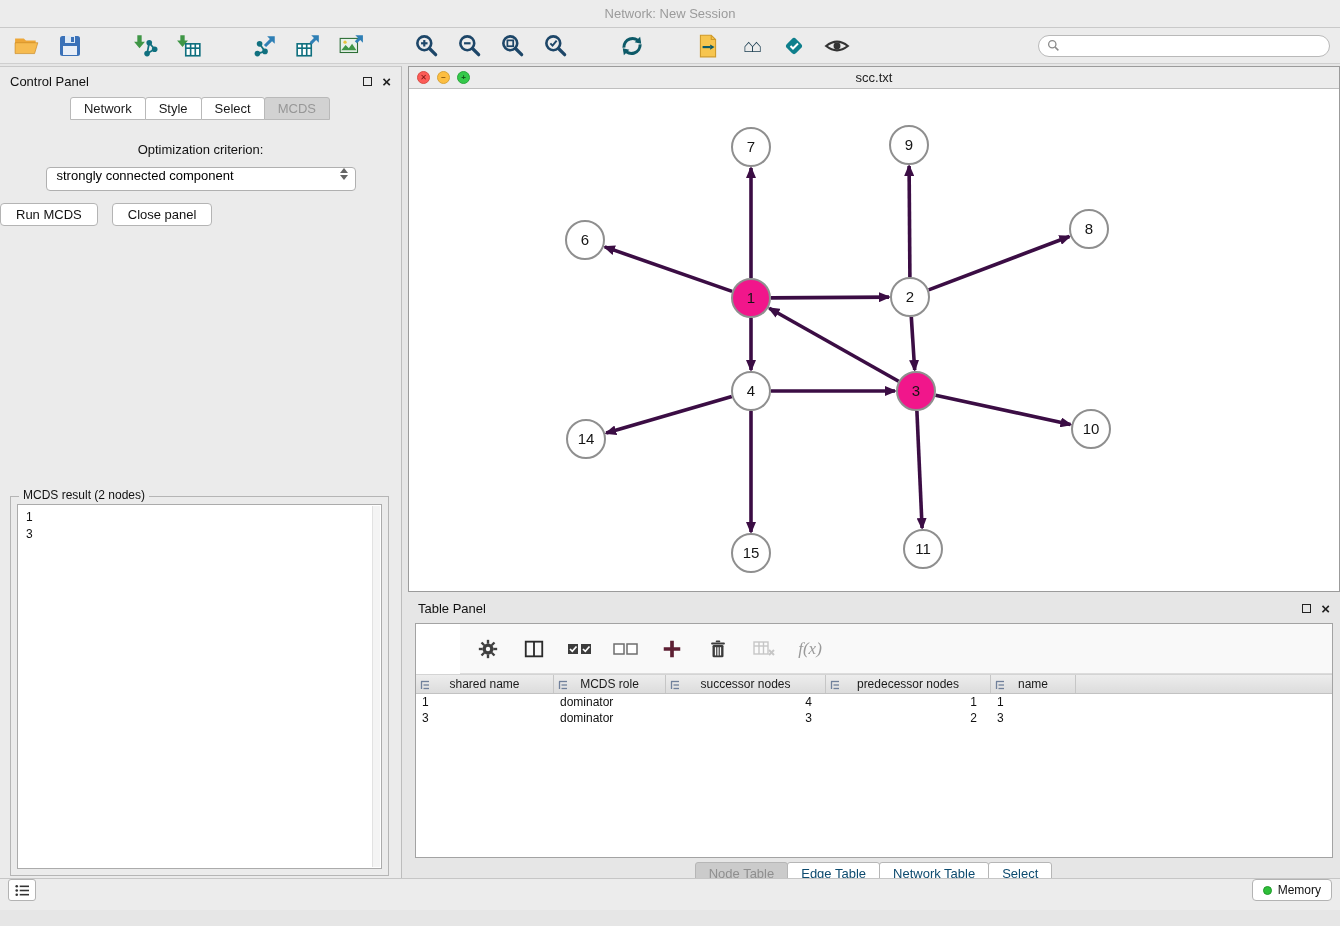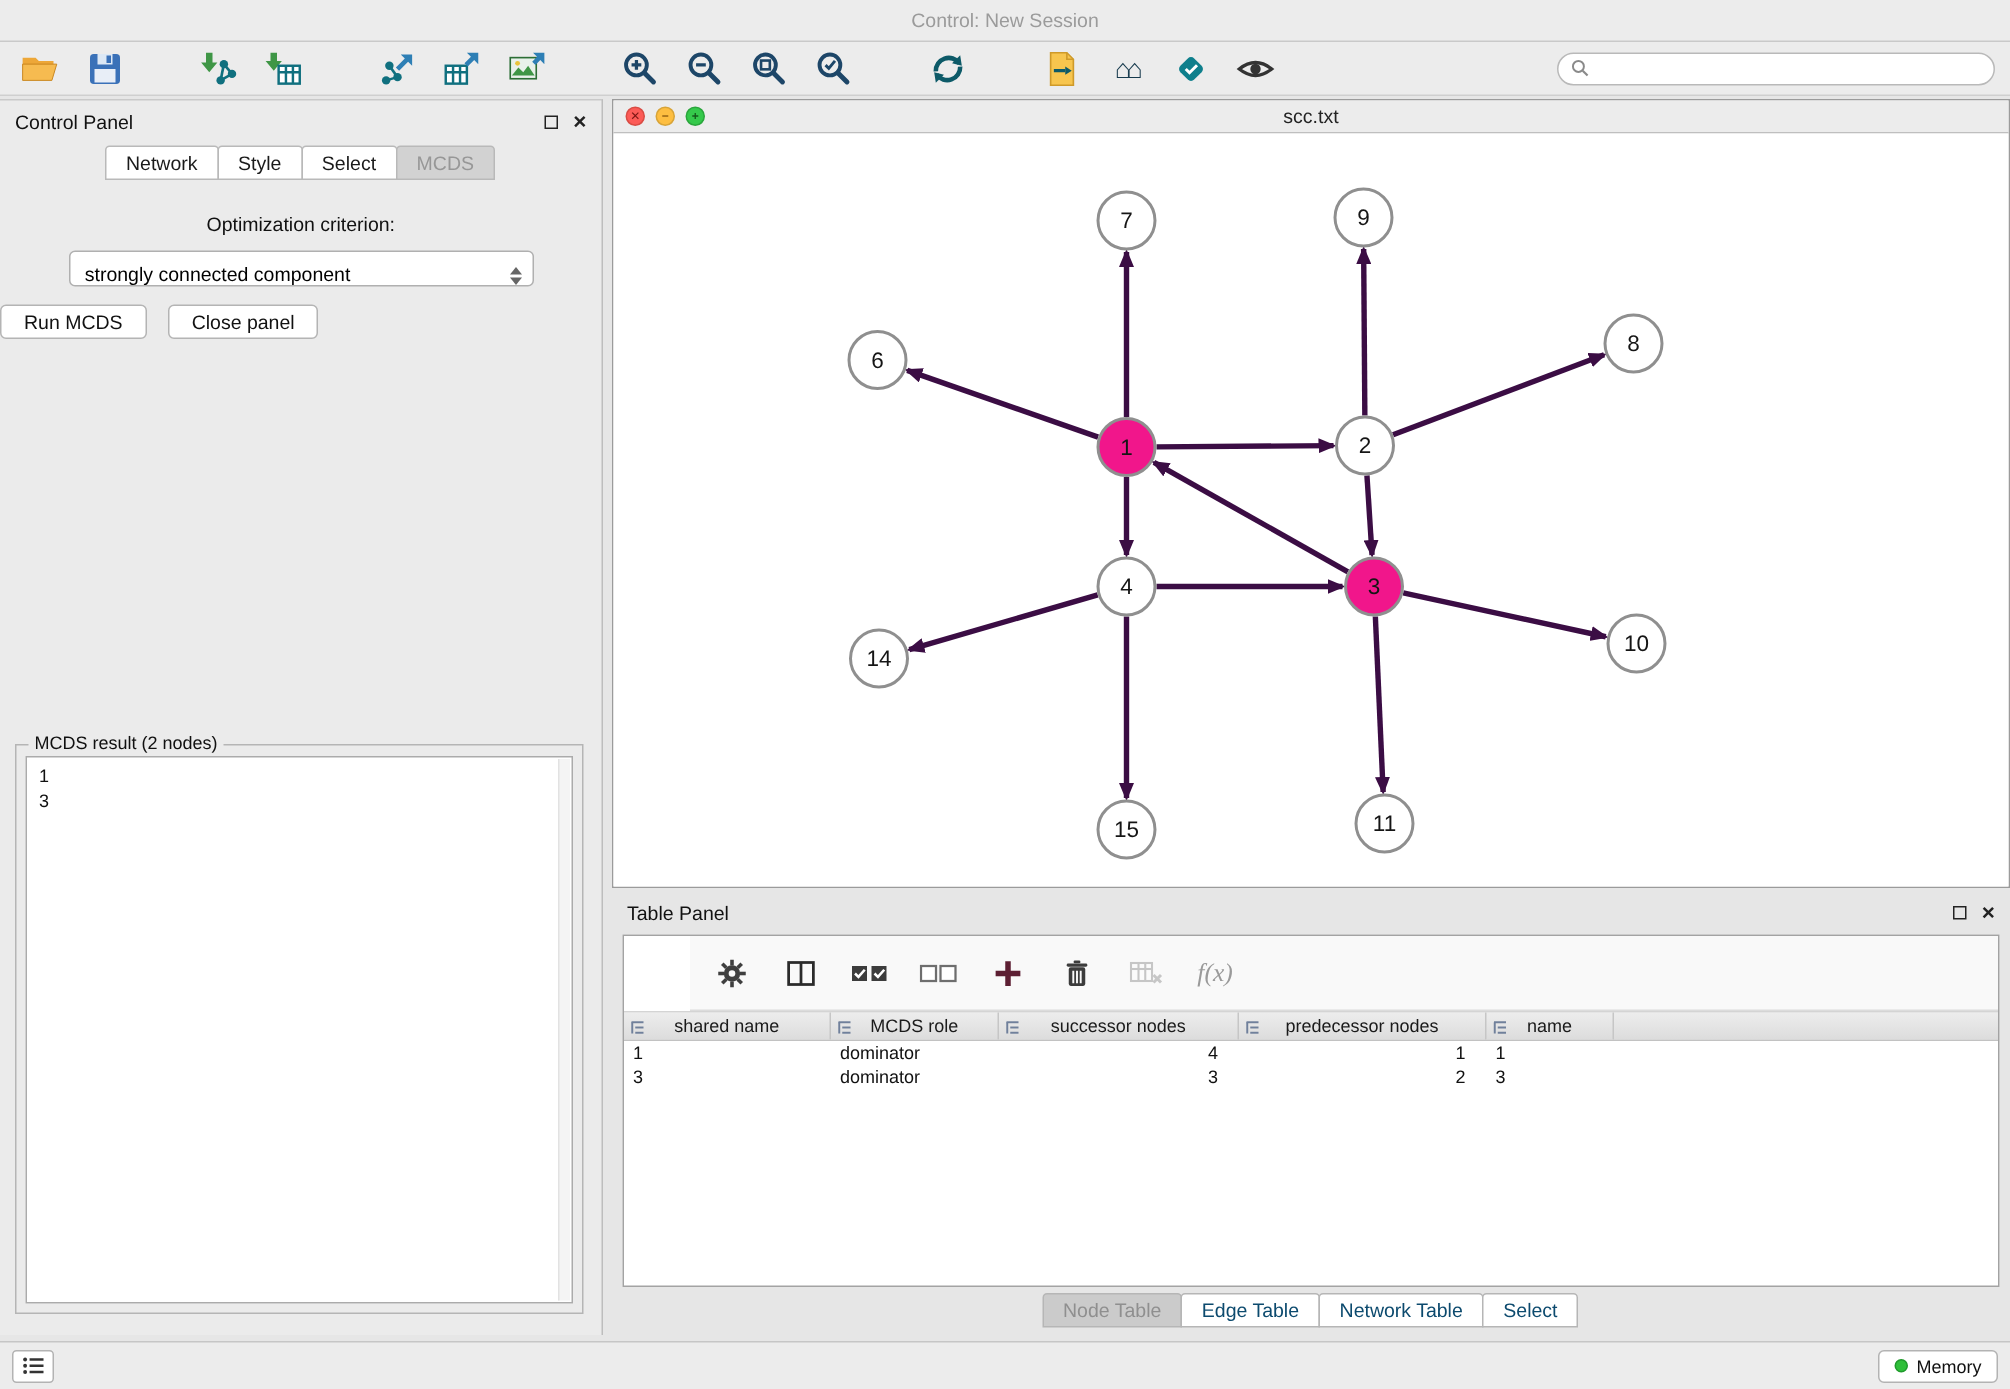--- a/index.html
+++ b/index.html
@@ -30,21 +30,21 @@
   .panel-head .spring { flex:1; }
   .win-sq { width:9px; height:9px; border:1.5px solid #222; display:inline-block; margin-right:10px; }
   .win-x { font-size:15px; font-weight:bold; color:#222; line-height:1; }
   .cp-tabs { display:flex; justify-content:center; padding-top:2px; }
   .cp-tab { border:1px solid #b9b9b9; background:#fff; padding:3px 13px; font-size:13px; color:#1a1a1a;
             margin-left:-1px; border-radius:3px 3px 0 0; cursor:default; }
   .cp-tab.selected { background:#d2d2d2; color:#979797; }
   .cp-content { padding-top:22px; text-align:center; }
   .opt-label { font-size:13px; color:#111; }
   .select-box { margin:10px auto 0; width:310px; height:24px; background:#fff; border:1px solid #b0b0b0;
-                border-radius:4px; display:flex; align-items:flex-end; padding:0 4px 0 10px; font-size:13px; }
+                border-radius:4px; display:flex; align-items:flex-start; padding:0 4px 0 10px; font-size:13px; }
   .select-box .sel-text { flex:1; text-align:left; }
   .stepper { display:flex; flex-direction:column; align-items:center; gap:2px; padding:0 3px; }
   .stepper .up { width:0; height:0; border-left:4px solid transparent; border-right:4px solid transparent; border-bottom:5px solid #666; }
   .stepper .down { width:0; height:0; border-left:4px solid transparent; border-right:4px solid transparent; border-top:5px solid #666; }
   .btn-row { margin-top:12px; display:flex; gap:14px; }
   .mac-btn { background:#fff; border:1px solid #b4b4b4; border-radius:4px; padding:3px 15px; font-size:13px; color:#111; cursor:default; }
   .fieldset { position:absolute; left:10px; right:12px; top:429px; bottom:14px; border:1px solid #b5b5b5; }
   .fieldset .legend { position:absolute; top:-9px; left:8px; background:#ebebeb; padding:0 4px; font-size:12px; color:#111; }
   .result-white { position:absolute; inset:7px 6px 6px 6px; background:#fff; border:1px solid #ababab; padding:4px 8px; overflow:hidden; }
   .result-line { font-size:12px; line-height:17px; color:#111; text-align:left; }
@@ -78,35 +78,35 @@
         justify-content:center; font-size:12px; color:#1a1a1a; flex:0 0 auto; }
   .sort-ic { position:absolute; left:4px; top:5px; }
   .table-body .tr { display:flex; height:16px; align-items:center; background:#fff; }
   .td { font-size:12px; color:#111; overflow:hidden; white-space:nowrap; flex:0 0 auto; }
   .tp-tabs { position:absolute; left:0; right:0; bottom:5px; display:flex; justify-content:center; }
   .tp-tab { border:1px solid #b6b6b6; background:#fff; padding:3px 13px; font-size:13px; color:#0c4a6e;
             margin-left:-1px; border-radius:3px 3px 0 0; cursor:default; }
   .tp-tab.selected { background:#cbcbcb; color:#8f8f8f; }
 
   
-  .statusbar { position:absolute; left:0; right:0; bottom:0; height:32px; background:#ececec;
-               border-top:1px solid #c6c6c6; display:flex; align-items:center; padding:0 8px; }
+  .statusbar { position:absolute; left:0; right:0; bottom:16px; height:32px; background:#ececec;
+               border-top:1px solid #c6c6c6; display:flex; padding:0 8px; }
   .status-left-btn { width:28px; height:22px; background:#fff; border:1px solid #b3b3b3; border-radius:3px;
                      display:flex; align-items:center; justify-content:center; }
   .memory-btn { margin-left:auto; height:22px; background:#fff; border:1px solid #b3b3b3; border-radius:4px;
                 display:flex; align-items:center; gap:6px; padding:0 10px; font-size:12px; color:#111; }
   .mem-dot { width:9px; height:9px; border-radius:50%; background:#2fbf3a; border:1px solid #1f9a2b; }
 </style>
 </head>
 <body>
 
 <div id="app">
 
   <div class="titlebar">
-    <span>Control: New Session</span>
+    <span>Network: New Session</span>
   </div>
 
   <div class="toolbar">
     <div class="tbtn">
       <svg viewBox="0 0 24 24" width="26" height="26">
         <path d="M1 5h8l2 2h9v3H1z" fill="#eda738"></path>
         <path d="M1 9h21l-3 10H1z" fill="#f6bb50" stroke="#c9861f" stroke-width="0.6"></path>
       </svg>
     </div>
     <div class="tbtn">

